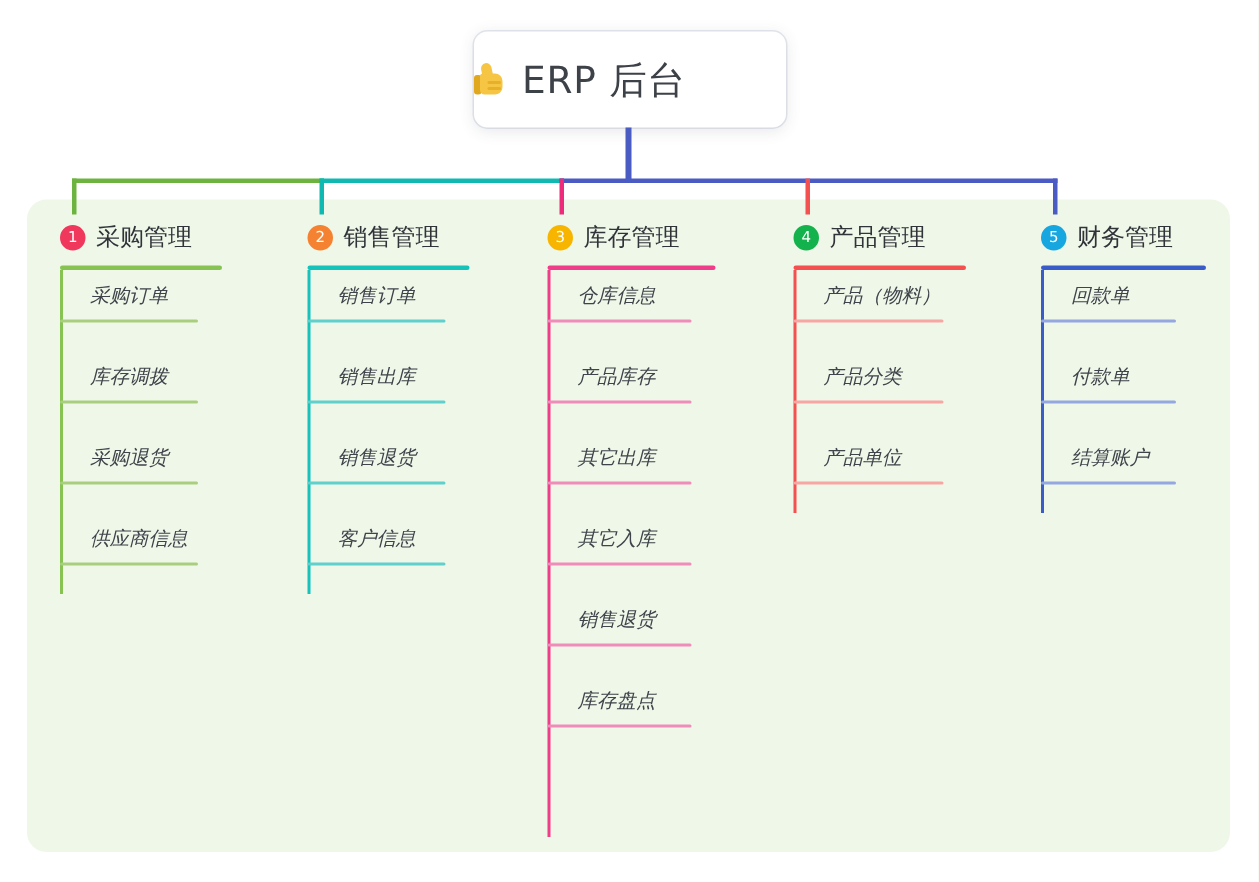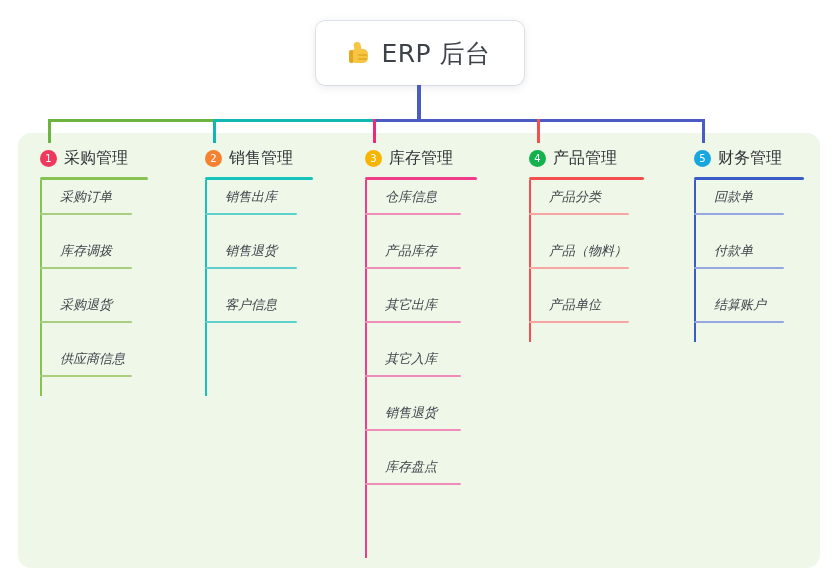--- a/index.html
+++ b/index.html
@@ -12,21 +12,21 @@
   }
   #root{position:absolute;inset:0;}
 
   
   .root-card{
     position:absolute;
     left:316px;top:21px;width:208px;height:64px;
     background:#ffffff;
     border-radius:9px;
     box-shadow:0 2px 10px rgba(60,70,90,0.13),0 0 0 1px rgba(210,215,225,0.55);
-    display:flex;align-items:center;justify-content:center;
+    display:flex;align-items:center;justify-content:flex-start;
     box-sizing:border-box;
   }
   .root-inner{display:flex;align-items:center;gap:10px;}
   .root-title{
     font-size:25px;color:#3d4148;letter-spacing:.5px;
     font-family:"DejaVu Sans","Liberation Sans",sans-serif;
     white-space:nowrap;
   }
   
   .thumb{
@@ -151,20 +151,24 @@
       </div>
       <div class="col" style="left: 205px; width: 108px;">
         <div class="col-head">
           <span class="badge" style="background: rgb(245, 130, 49);">2</span>
           <span class="col-title">销售管理</span>
         </div>
         <div class="head-rule" style="background: rgb(21, 195, 187); width: 108px;"></div>
         <div class="leafwrap">
           <div class="stem" style="background: rgb(21, 195, 187); height: 216px;"></div>
           <div class="leaf">
+            <span class="leaf-label">销售订单</span>
+            <div class="leaf-rule" style="background: rgb(95, 208, 203); width: 92px;"></div>
+          </div>
+          <div class="leaf">
             <span class="leaf-label">销售出库</span>
             <div class="leaf-rule" style="background: rgb(95, 208, 203); width: 92px;"></div>
           </div>
           <div class="leaf">
             <span class="leaf-label">销售退货</span>
             <div class="leaf-rule" style="background: rgb(95, 208, 203); width: 92px;"></div>
           </div>
           <div class="leaf">
             <span class="leaf-label">客户信息</span>
             <div class="leaf-rule" style="background: rgb(95, 208, 203); width: 92px;"></div>
@@ -207,28 +211,28 @@
       </div>
       <div class="col" style="left: 529px; width: 115px;">
         <div class="col-head">
           <span class="badge" style="background: rgb(20, 178, 76);">4</span>
           <span class="col-title">产品管理</span>
         </div>
         <div class="head-rule" style="background: rgb(244, 80, 79); width: 115px;"></div>
         <div class="leafwrap">
           <div class="stem" style="background: rgb(244, 80, 79); height: 162px;"></div>
           <div class="leaf">
+            <span class="leaf-label">产品（物料）</span>
+            <div class="leaf-rule" style="background: rgb(247, 166, 163); width: 100px;"></div>
+          </div>
+          <div class="leaf">
             <span class="leaf-label">产品分类</span>
             <div class="leaf-rule" style="background: rgb(247, 166, 163); width: 100px;"></div>
           </div>
           <div class="leaf">
-            <span class="leaf-label">产品（物料）</span>
-            <div class="leaf-rule" style="background: rgb(247, 166, 163); width: 100px;"></div>
-          </div>
-          <div class="leaf">
             <span class="leaf-label">产品单位</span>
             <div class="leaf-rule" style="background: rgb(247, 166, 163); width: 100px;"></div>
           </div>
         </div>
       </div>
       <div class="col" style="left: 694px; width: 110px;">
         <div class="col-head">
           <span class="badge" style="background: rgb(23, 167, 224);">5</span>
           <span class="col-title">财务管理</span>
         </div>

